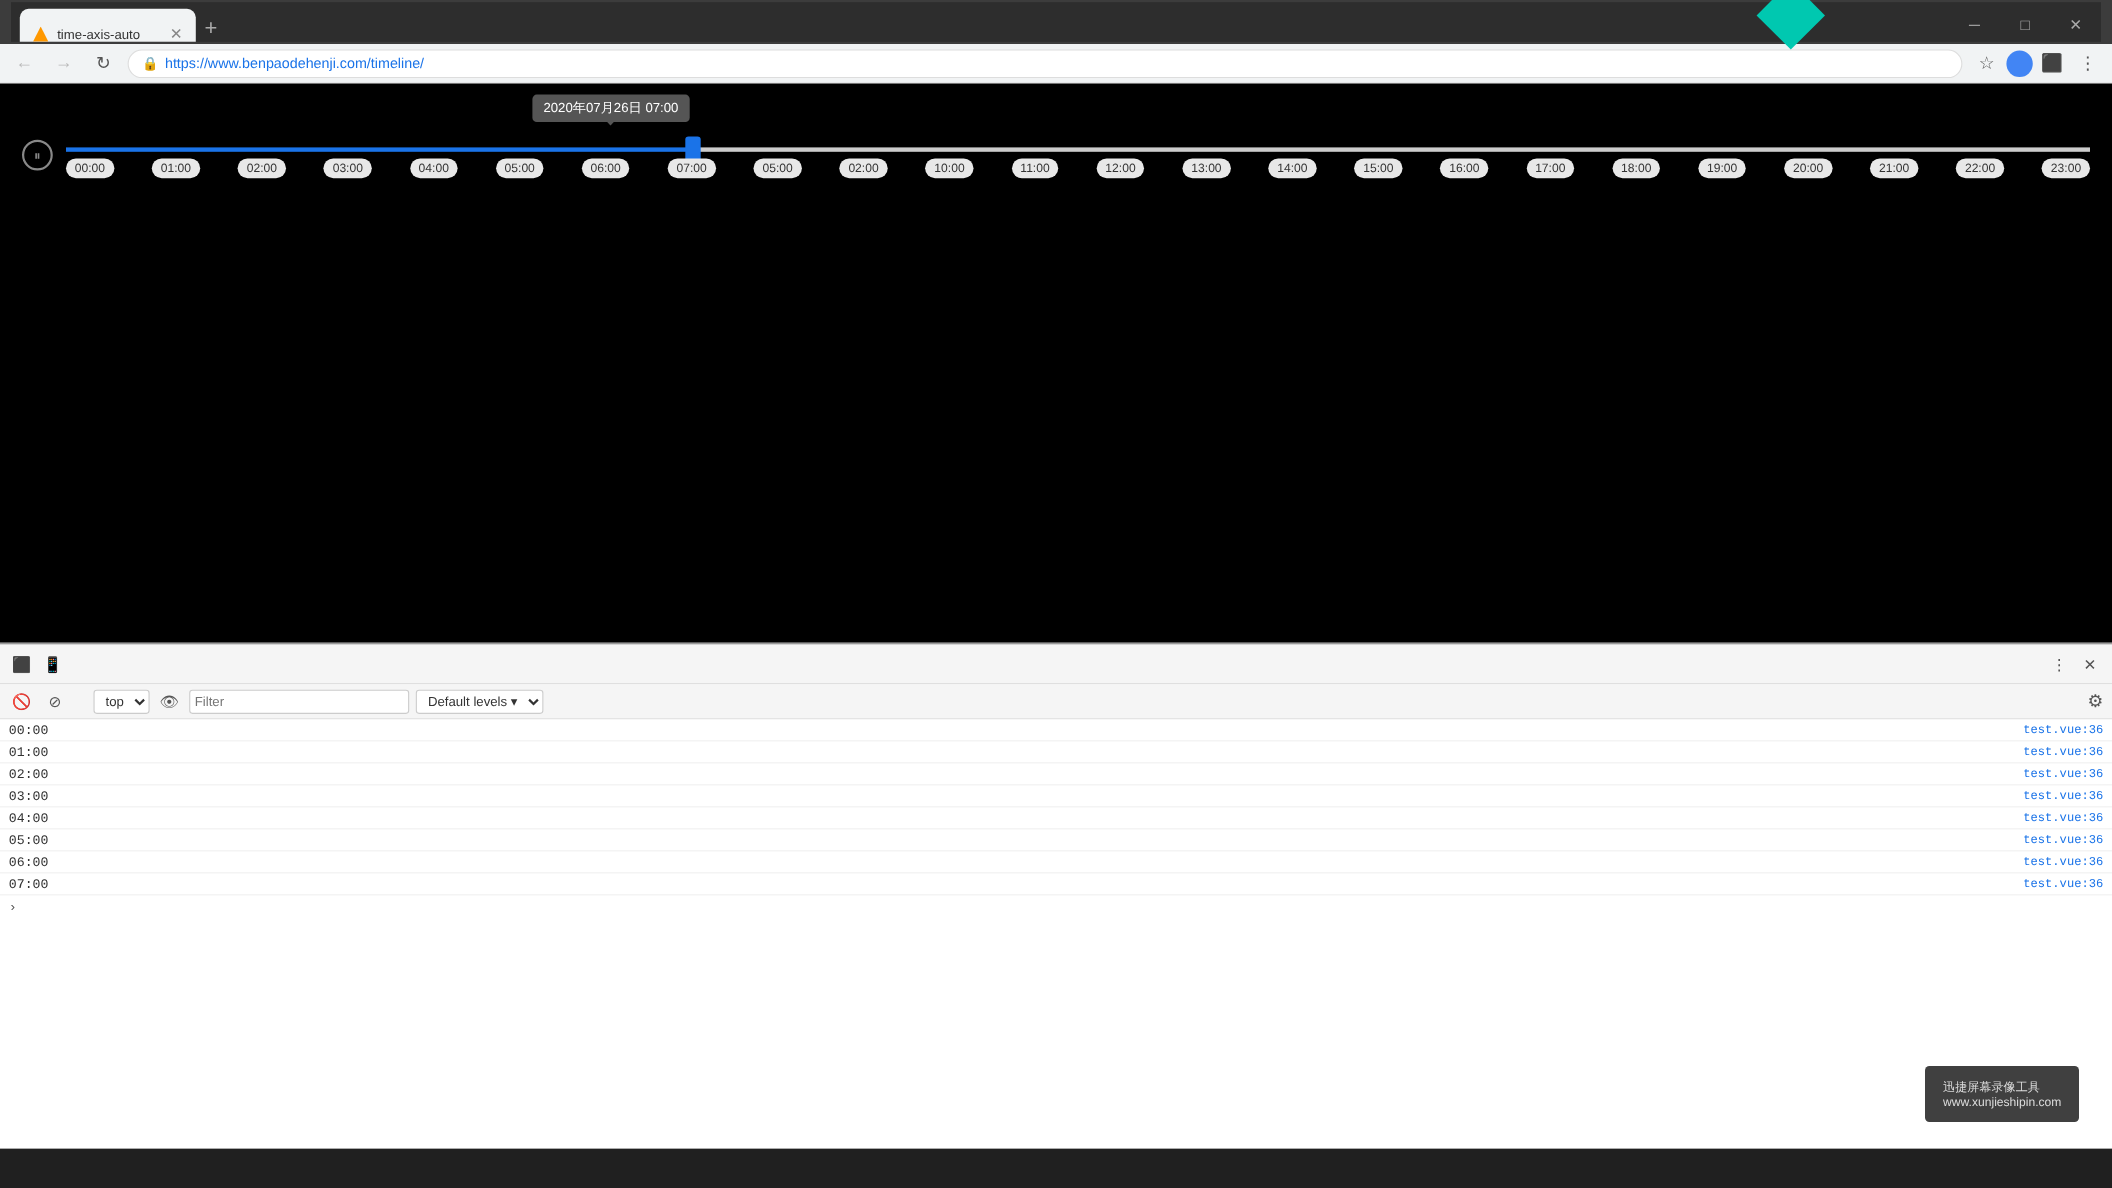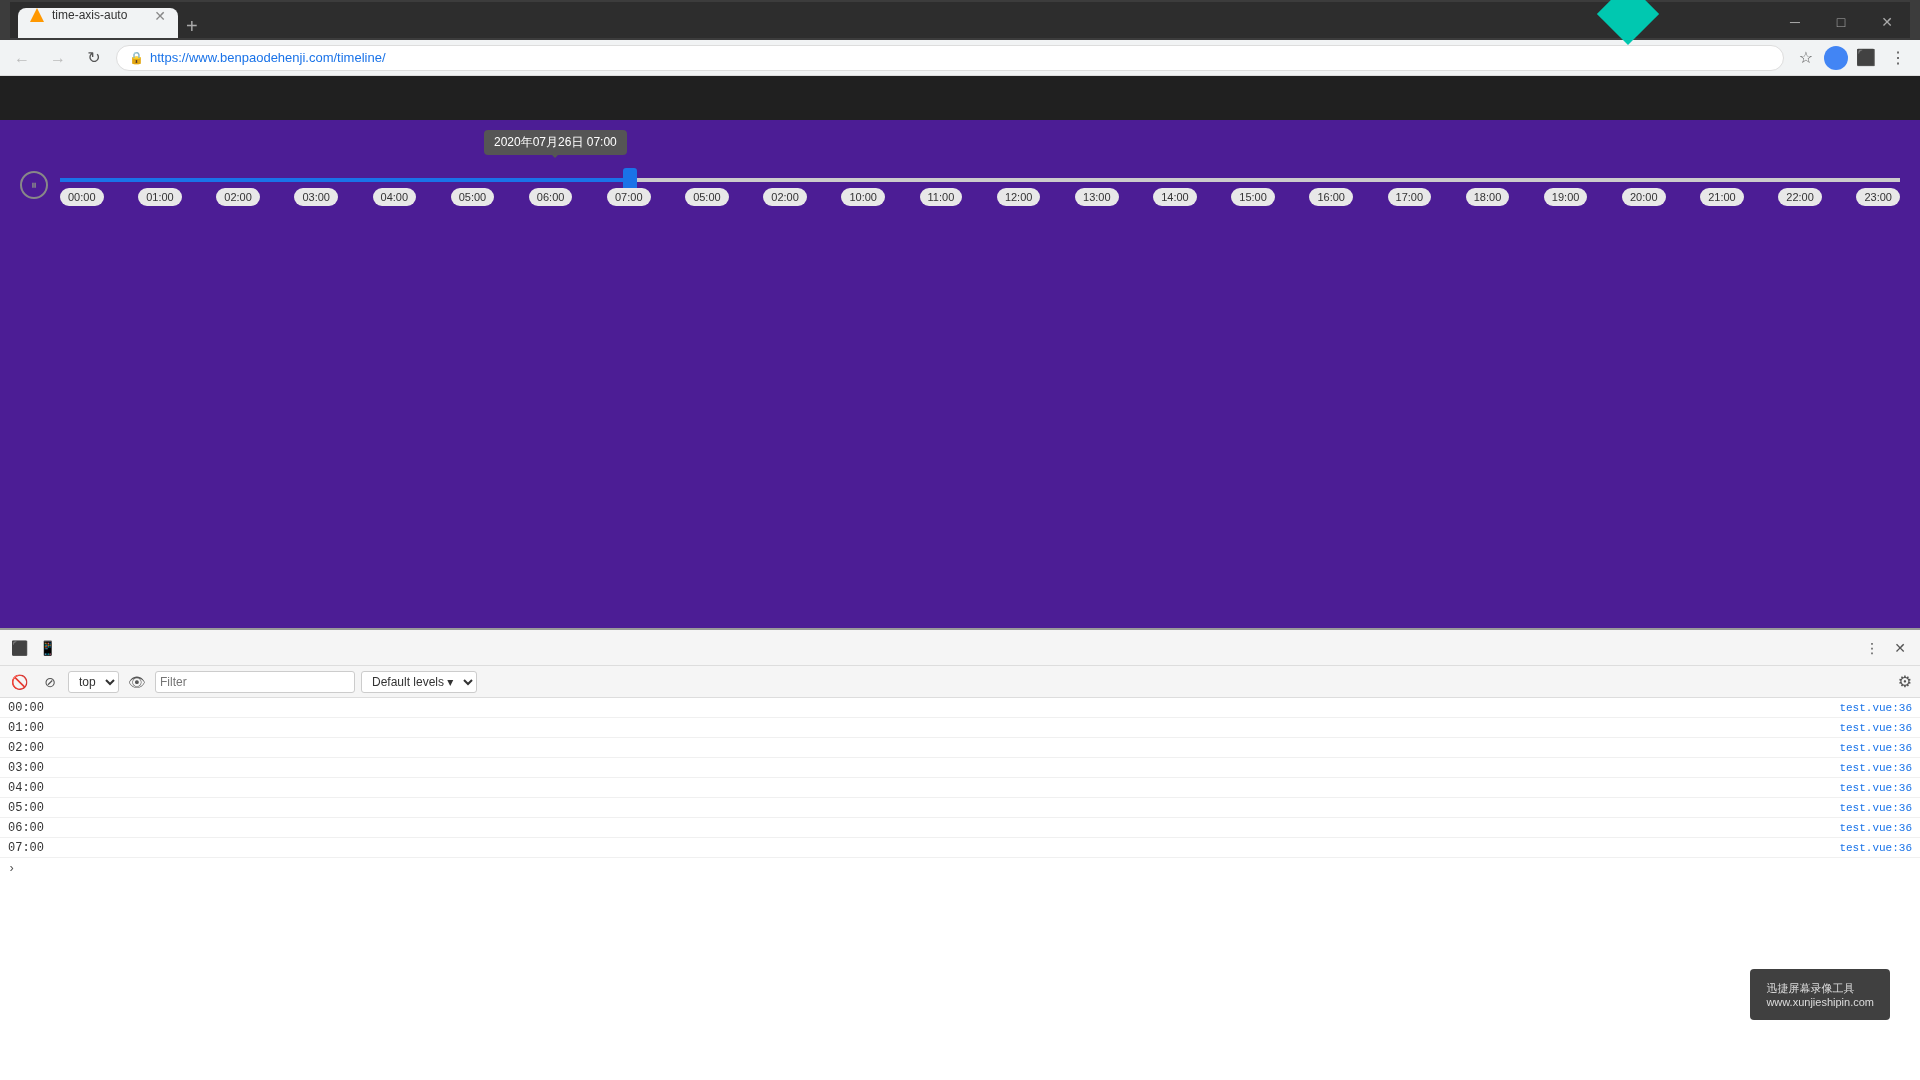--- a/index.html
+++ b/index.html
@@ -19,21 +19,21 @@
       height: 36px;
       display: flex;
       align-items: flex-end;
       padding-left: 8px;
       position: relative;
     }
     .tab {
       background: #f1f3f4;
       height: 30px;
       display: flex;
-      align-items: flex-start;
+      align-items: flex-end;
       padding: 0 12px;
       border-radius: 8px 8px 0 0;
       font-size: 12px;
       color: #333;
       gap: 8px;
       min-width: 160px;
       position: relative;
     }
     .tab-favicon {
       width: 14px; height: 14px;
@@ -114,25 +114,24 @@
       font-size: 16px;
     }
     .profile-circle {
       width: 24px; height: 24px;
       background: #4285f4;
       border-radius: 50%;
     }
 
     
     .page-content {
-      background: #4c1d95;
+      background: #000000;
       height: calc(1080px - 40px - 36px - 36px - 460px);
       position: relative;
       overflow: hidden;
-      margin-top: 44px;
     }
 
     
     .timeline-area {
       padding: 20px 0;
       position: relative;
       display: flex;
       flex-direction: column;
       align-items: center;
     }
@@ -250,20 +249,21 @@
     }
     .context-select {
       background: white;
       border: 1px solid #ccc;
       border-radius: 3px;
       padding: 2px 6px;
       font-size: 12px;
       color: #333;
       cursor: pointer;
       height: 22px;
+      margin-left: 17px;
     }
     .filter-input {
       background: white;
       border: 1px solid #ccc;
       border-radius: 3px;
       padding: 2px 4px;
       font-size: 12px;
       color: #333;
       height: 22px;
       width: 200px;

